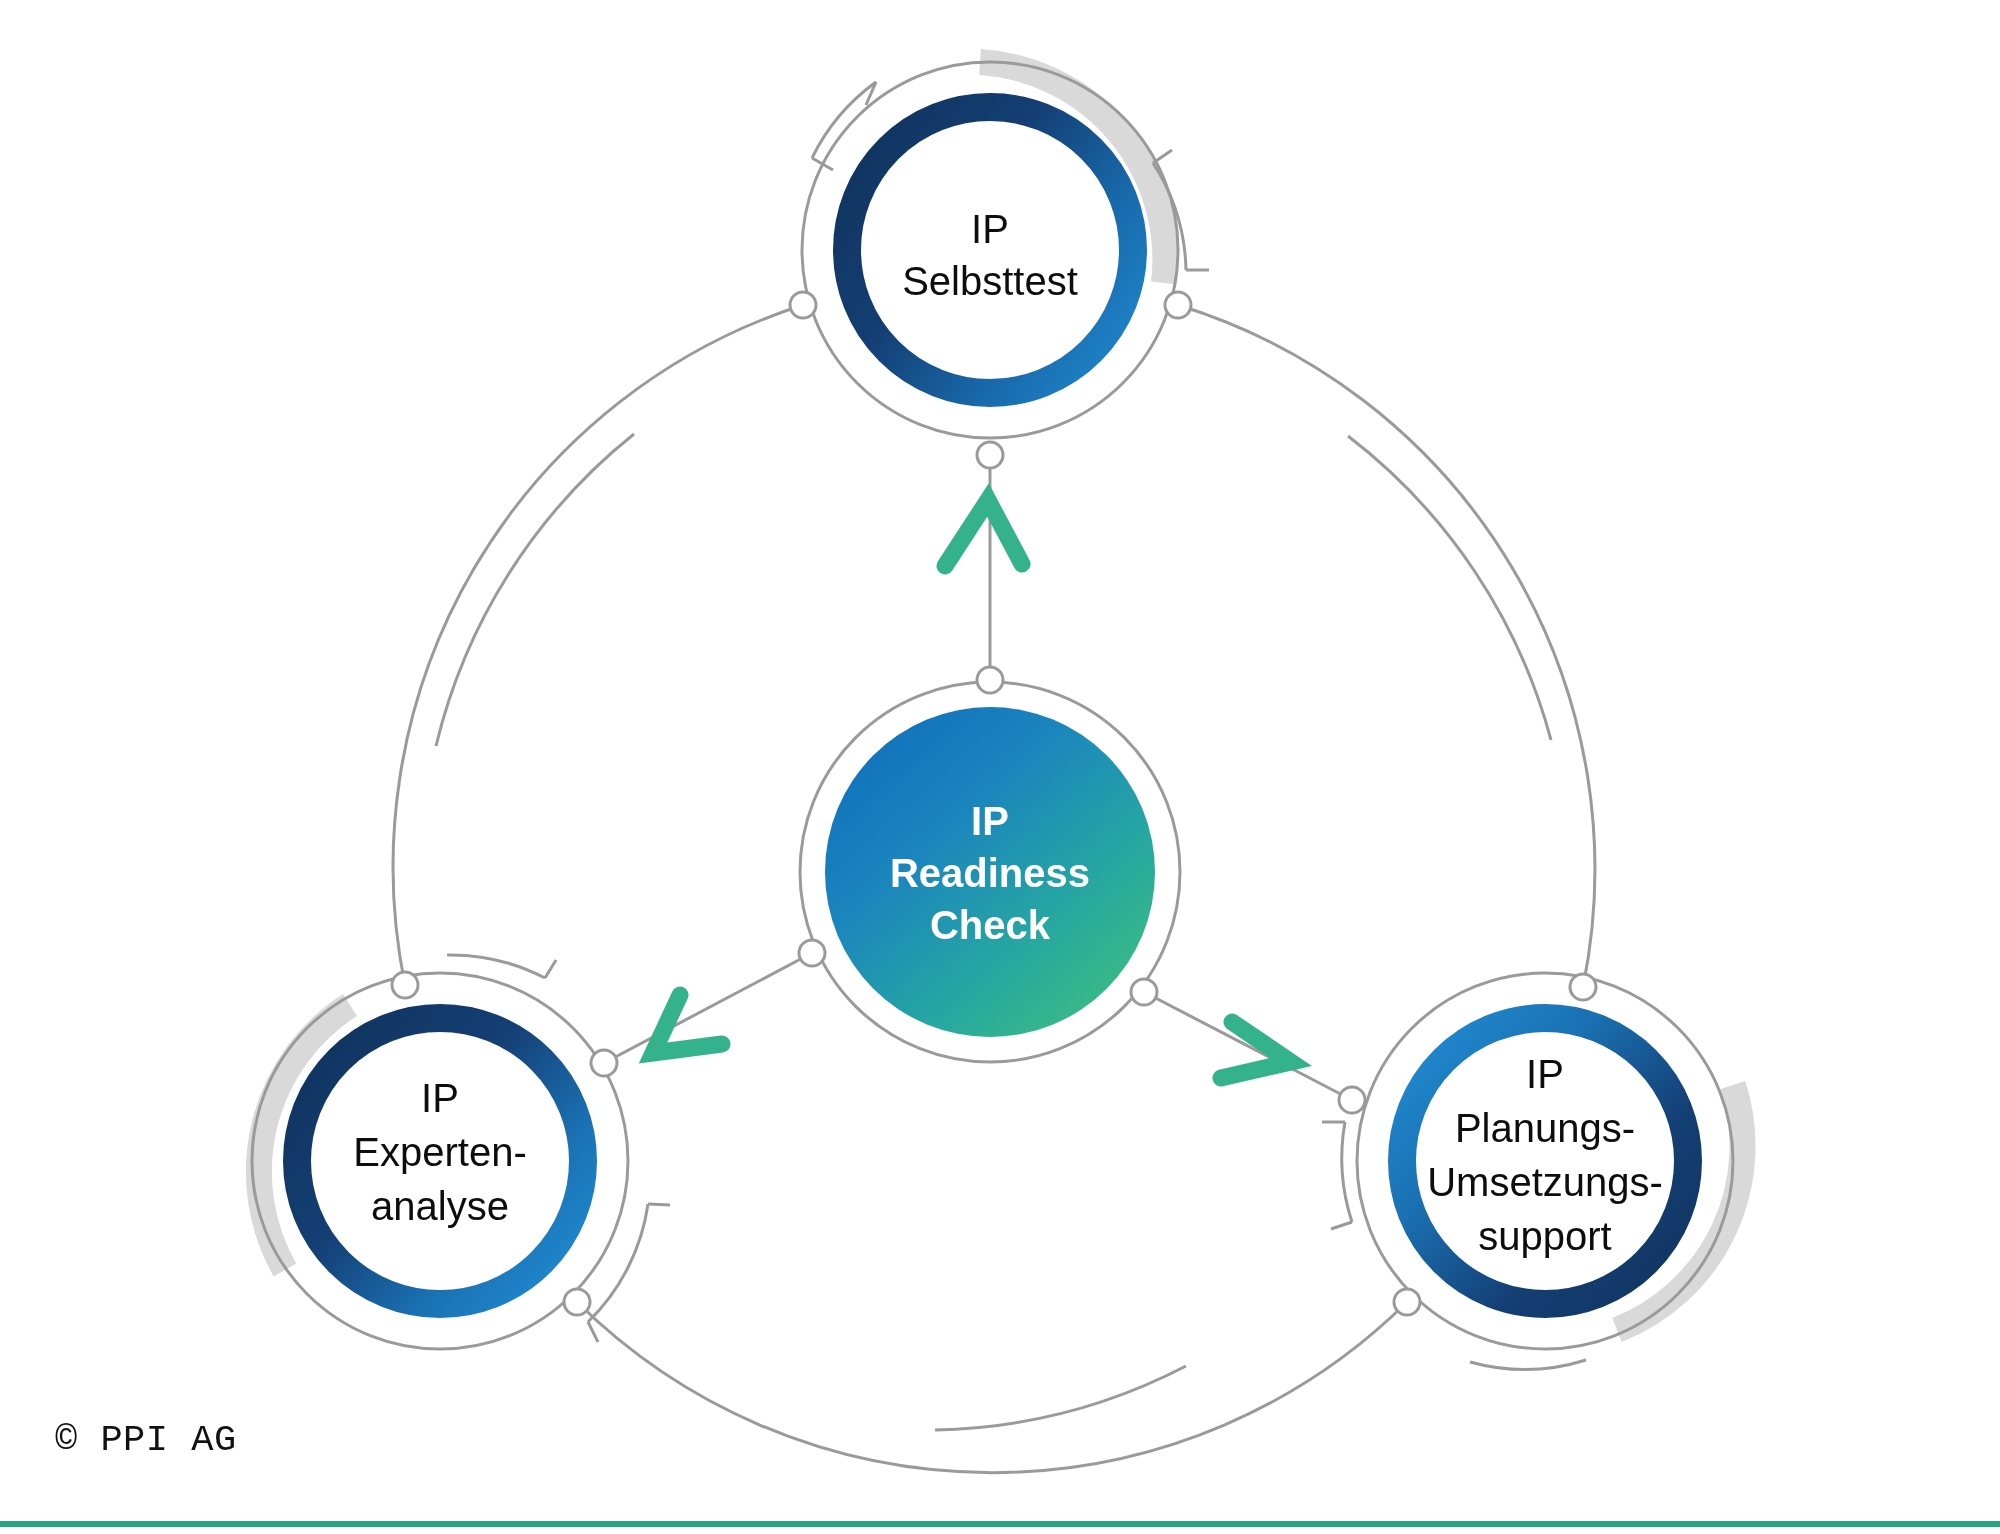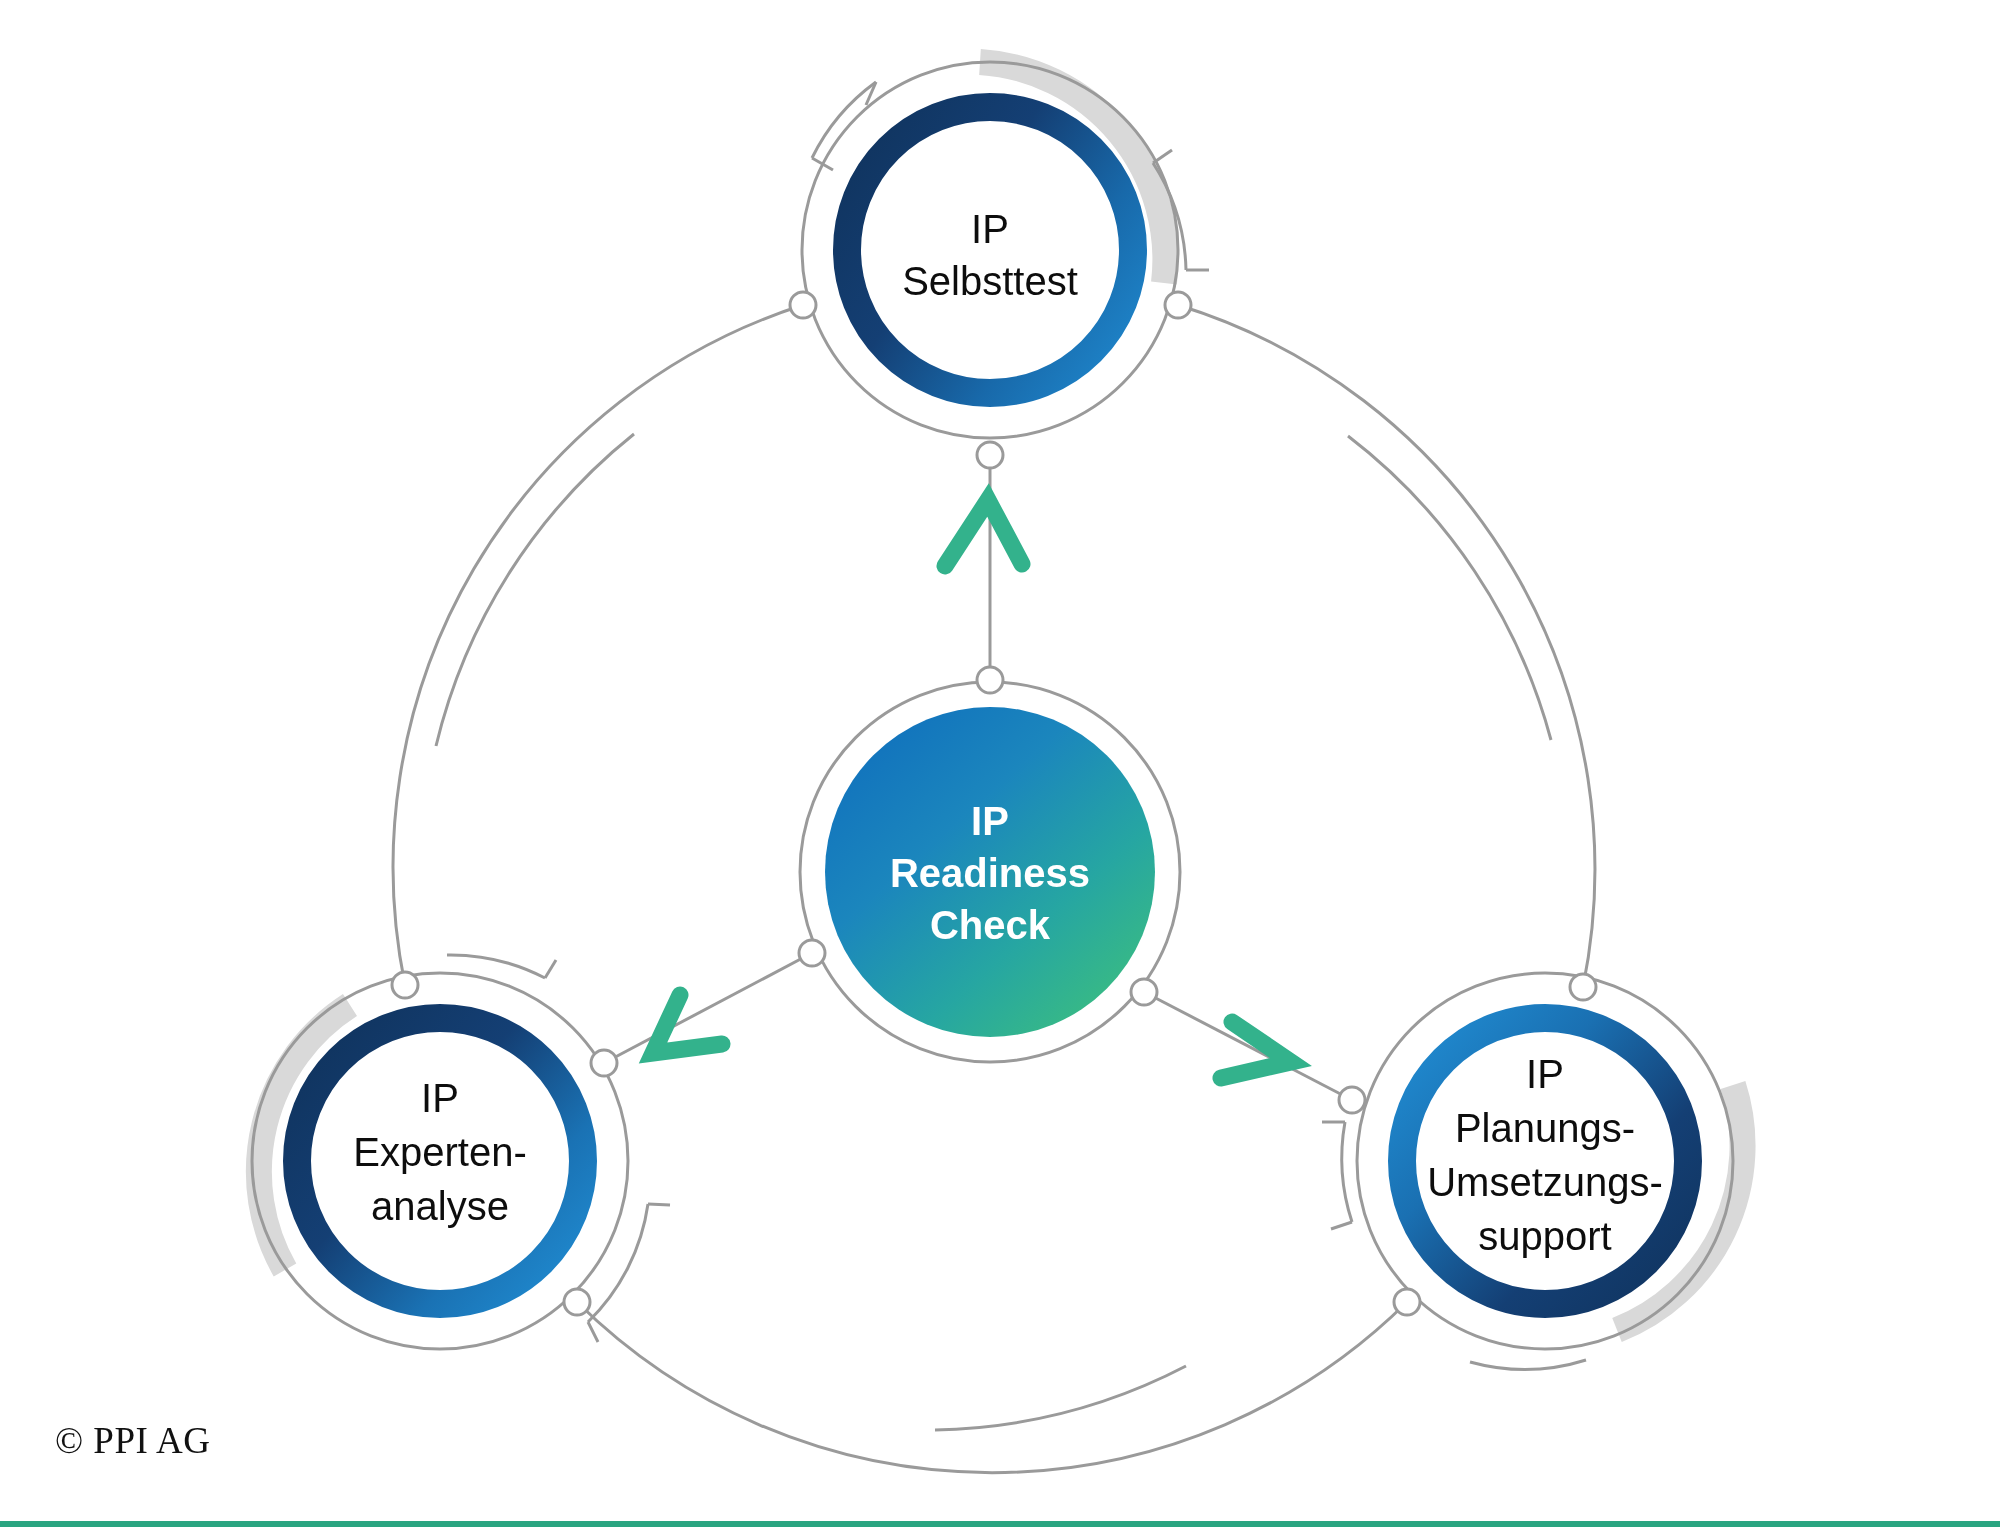--- a/index.html
+++ b/index.html
@@ -37,21 +37,21 @@
     font-size: 40px;
     font-weight: bold;
     fill: #ffffff;
     text-anchor: middle;
     dominant-baseline: middle;
   }
   .copyright {
     position: absolute;
     left: 55px;
     top: 1419px;
-    font-family: Liberation Serif, serif;
+    font-family: Liberation Mono, monospace;
     font-size: 37px;
     color: #111111;
     letter-spacing: 0.5px;
     white-space: nowrap;
   }
   .bottom-rule {
     position: absolute;
     left: 0;
     top: 1521px;
     width: 2000px;

